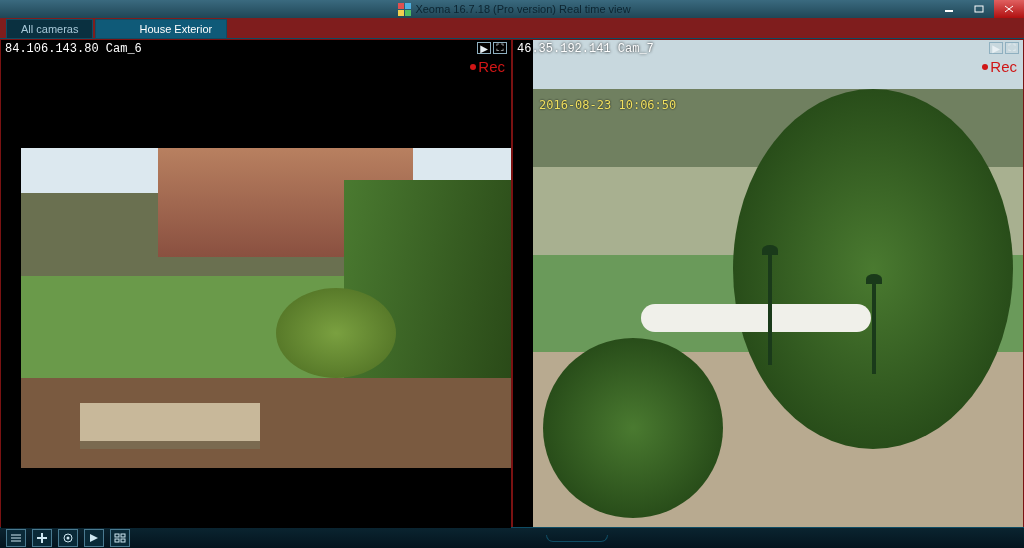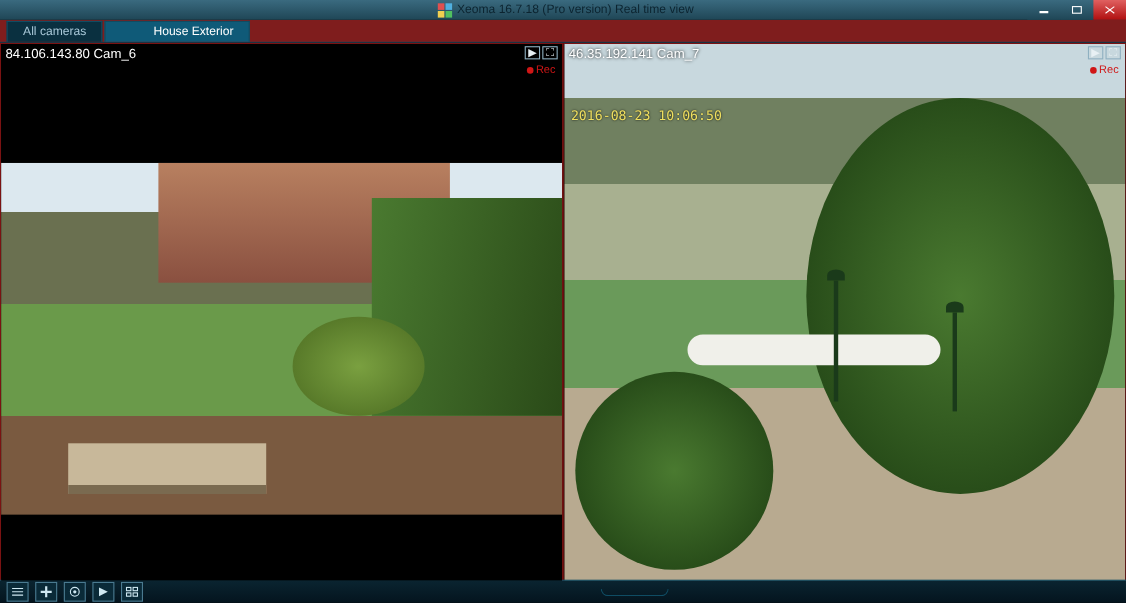--- a/index.html
+++ b/index.html
@@ -23,26 +23,26 @@
   .os-max{background:linear-gradient(#3a6a7f,#1f4656);}
   .os-close{background:linear-gradient(#e06060,#b01010);}
   
   .tabs{height:20px;background:#7f1d1d;display:flex;align-items:flex-end;padding-left:6px;border-bottom:1px solid var(--panel-border);}
   .tab{height:18px;line-height:18px;padding:0 14px;font-size:11px;color:#a8c8d8;border:1px solid var(--panel-border);border-bottom:none;margin-right:2px;background:var(--tab-bg);cursor:pointer;}
   .tab.active{background:var(--tab-active);color:#fff;padding-left:43px;}
   
   .grid{display:flex;height:490px;background:#000;}
   .cam{flex:1;position:relative;border:1px solid var(--divider);margin:0;background:#000;overflow:hidden;}
   .cam + .cam{border-left:1px solid var(--divider);}
-  .cam-header{position:absolute;top:2px;left:4px;font-size:12px;color:#fff;z-index:5;text-shadow:0 0 3px #000;}
+  .cam-header{position:absolute;top:2px;left:4px;font-size:12px;color:#fff;z-index:5;text-shadow:0 0 3px #000;font-family:Liberation Mono, monospace;}
   .cam-icons{position:absolute;top:2px;right:4px;z-index:5;display:flex;gap:2px;align-items:center;}
   .cam-icons span{color:#e8f0f4;font-size:10px;border:1px solid #8fb0c0;width:12px;height:10px;display:flex;align-items:center;justify-content:center;}
-  .rec{position:absolute;top:18px;right:6px;color:var(--rec);font-size:10px;z-index:5;display:flex;align-items:center;gap:2px;text-align:right;}
+  .rec{position:absolute;top:18px;right:6px;color:var(--rec);font-size:15px;z-index:5;display:flex;align-items:center;gap:2px;text-align:right;}
   .rec::before{content:"";width:6px;height:6px;border-radius:50%;background:var(--rec);display:inline-block;}
-  .feed{position:absolute;inset:0;}
+  .feed{position:absolute;inset:0;margin-left:20px;}
   .cam .black-top{position:absolute;top:0;left:0;right:0;height:108px;background:#000;z-index:1;}
   .cam .black-bot{position:absolute;bottom:0;left:0;right:0;height:60px;background:#000;z-index:1;}
   
   .scene1{position:absolute;top:108px;bottom:60px;left:0;right:0;
     background:
      linear-gradient(#dce8ef 0 14%, #6a7050 14% 40%, #6a9a4a 40% 72%, #7a5a40 72% 100%);
   }
   .scene1 .bench{position:absolute;bottom:6%;left:12%;width:180px;height:46px;background:#c8b89a;box-shadow:inset 0 -8px 0 #7a6a50;}
   .scene1 .bush{position:absolute;bottom:28%;left:52%;width:120px;height:90px;border-radius:50%;background:radial-gradient(#7aa040,#4a6a20);} 
   .scene1 .house{position:absolute;top:0;left:28%;width:52%;height:34%;background:linear-gradient(#b88060,#8a5040);} 

